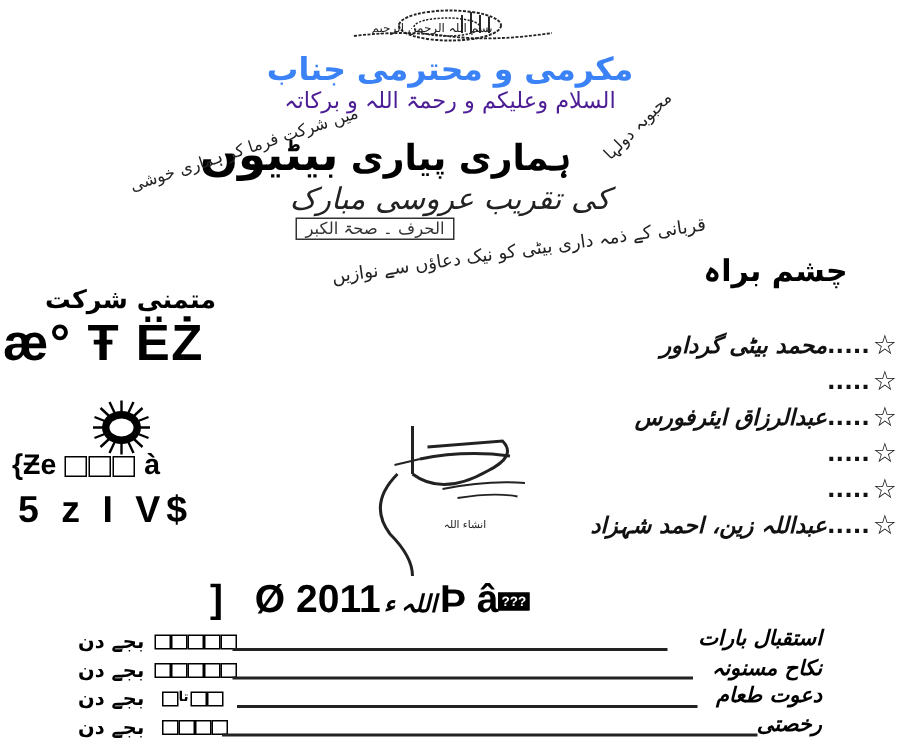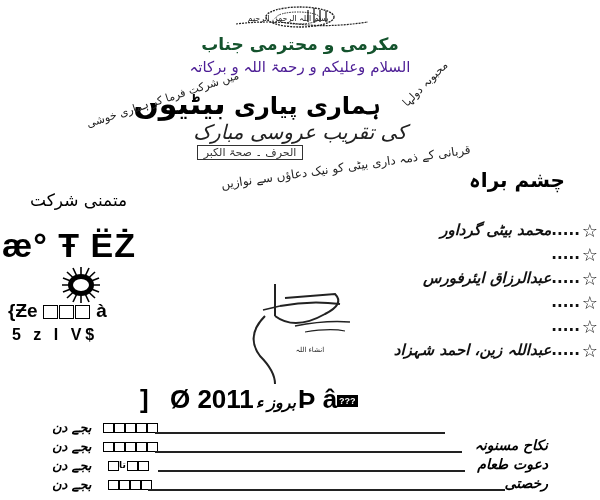--- a/index.html
+++ b/index.html
@@ -1,48 +1,48 @@
 <!DOCTYPE html>
 <html><head>
   <meta charset="utf-8">
   <style>
     html, body { margin: 0; padding: 0; background: #ffffff; }
     body { width: 600px; height: 500px; position: relative; overflow: hidden;
            font-family: "DejaVu Sans", sans-serif; color: #000; }
     .abs { position: absolute; }
     .ur { direction: rtl; unicode-bidi: embed; font-family: "DejaVu Sans", sans-serif; white-space: nowrap; }
     .bismillah { left: 228px; top: 4px; width: 150px; height: 26px; }
-    .line1 { left: 0; width: 600px; top: 34px; text-align: center; font-size: 17px; font-weight: bold; color: #14532d; }
+    .line1 { left: 0; width: 600px; top: 34px; text-align: center; font-size: 21px; font-weight: bold; color: #3b82f6; }
     .line2 { left: 0; width: 600px; top: 58px; text-align: center; font-size: 15px; color: #4c1d95; }
     .heading { left: 0; width: 514px; top: 86px; text-align: center; font-size: 24px; font-weight: bold; }
     .heading .bold-part { font-size: 30px; font-weight: 900; }
     .arc-left { left: 85px; top: 118px; font-size: 11px; color: #222; transform: rotate(-18deg); transform-origin: left top; }
     .arc-right { left: 400px; top: 100px; font-size: 11px; color: #222; transform: rotate(-45deg); transform-origin: left top; }
     .arc-bottom { left: 220px; top: 160px; font-size: 12px; color: #222; transform: rotate(-8deg); }
     .names { left: 0; width: 600px; top: 120px; text-align: center; font-size: 20px; font-style: italic; color: #222; }
     .names-sub { left: 0; width: 500px; top: 146px; text-align: center; font-size: 11px; color: #333; }
     .names-sub span { border: 1px solid #333; padding: 0 6px; }
-    .left-title { left: 30px; top: 190px; font-size: 17px; font-weight: normal; }
-    .garble1 { left: 2px; top: 210px; font-size: 34px; font-weight: bold; letter-spacing: 1px; font-family: "Liberation Sans", sans-serif; margin-top: 16px; }
+    .left-title { left: 30px; top: 190px; font-size: 17px; font-weight: bold; }
+    .garble1 { left: 2px; top: 210px; font-size: 34px; font-weight: bold; letter-spacing: 1px; font-family: "Liberation Sans", sans-serif; }
     .sun { left: 58px; top: 265px; width: 46px; height: 40px; }
     .garble2 { left: 8px; top: 300px; font-size: 19px; font-weight: bold; font-family: "Liberation Sans", sans-serif; }
     .garble2 .box { display: inline-block; width: 13px; height: 12px; border: 1.5px solid #000; vertical-align: middle; margin-right: 1px; }
-    .garble3 { left: 12px; top: 326px; font-size: 16px; font-weight: bold; letter-spacing: 4px; font-family: "Liberation Sans", sans-serif; }
+    .garble3 { left: 12px; top: 326px; font-size: 25px; font-weight: bold; letter-spacing: 4px; font-family: "Liberation Sans", sans-serif; }
     .right-title { right: 35px; top: 168px; font-size: 20px; font-weight: bold; }
     .host-list { right: 2px; top: 218px; width: 260px; }
     .host-item { height: 24px; display: flex; flex-direction: row-reverse; align-items: center; font-size: 15px; font-weight: bold; font-style: italic; color: #111; }
     .host-item .star { font-size: 18px; margin-left: 2px; font-style: normal; font-weight: normal; }
     .host-item .dots { font-style: normal; font-weight: bold; direction: ltr; }
     .program { left: 235px; top: 276px; width: 120px; height: 110px; }
     .date-line { left: 140px; top: 384px; font-size: 26px; font-weight: bold; font-family: "Liberation Sans", sans-serif; white-space: nowrap; }
     .date-line .urdu { font-size: 16px; font-style: italic; font-family: "DejaVu Sans", sans-serif; margin: 0 2px; }
     .date-line .small-box { display: inline-block; font-size: 9px; border: 1px solid #000; background: #000; color: #fff; padding: 0 1px; vertical-align: middle; }
     .schedule { left: 0; top: 420px; width: 600px; }
     .sched-row { position: absolute; left: 0; width: 600px; height: 18px; }
-    .sched-row .time-label { position: absolute; left: 52px; top: 0; font-size: 13px; font-weight: bold; font-style: italic; }
+    .sched-row .time-label { position: absolute; left: 52px; top: 0; font-size: 13px; font-weight: bold; }
     .sched-row .boxes { position: absolute; left: 103px; top: 3px; height: 10px; display: flex; }
     .sched-row .boxes .b { width: 9px; height: 8px; border: 1px solid #000; margin-right: 0; }
     .sched-row .boxes .gap { width: 8px; font-size: 9px; line-height: 9px; font-weight: bold; }
     .sched-row .rule-left { position: absolute; top: 12px; height: 2px; background: #222; }
     .sched-row .event-label { position: absolute; right: 52px; top: -2px; font-size: 14px; font-weight: bold; font-style: italic; }
     .sched-row .rule-right { position: absolute; left: 300px; top: 12px; height: 2px; background: #222; }
   </style>
 </head>
 <body>
 
@@ -133,36 +133,37 @@
     <path d="M28 34 L45 30" stroke-width="1.4"></path>
     <path d="M60 50 Q90 44 115 46" stroke-width="1.4"></path>
     <path d="M70 56 Q95 52 110 55" stroke-width="1.2"></path>
   </g>
   <text x="75" y="76" font-size="7" fill="#222" text-anchor="middle">انشاء اللہ</text>
 </svg>
 
 <div class="abs date-line">
   <span>]</span>
   <span style="margin-left:14px">Ø</span>
-  <span class="urdu ur">بروز</span><span class="urdu">ء</span><span>2011</span><span>Þ</span>
+  <span class="urdu ur">اللہ</span><span class="urdu">ء</span><span>2011</span><span>Þ</span>
   <span>â</span><span class="small-box">???</span>
 </div>
 
 <div class="abs schedule">
   <div class="sched-row" style="top:0px">
     <span class="time-label ur">بجے دن</span>
     <span class="boxes">
         <span class="b"></span>
         <span class="b"></span>
         <span class="b"></span>
         <span class="b"></span>
         <span class="b"></span>
       </span>
     <span class="rule-left" style="left:155px;width:145px"></span>
     <span class="rule-right" style="width:145px"></span>
+    <span class="event-label ur">استقبال بارات</span>
   </div>
   <div class="sched-row" style="top:19px">
     <span class="time-label ur">بجے دن</span>
     <span class="boxes">
         <span class="b"></span>
         <span class="b"></span>
         <span class="b"></span>
         <span class="b"></span>
         <span class="b"></span>
       </span>

